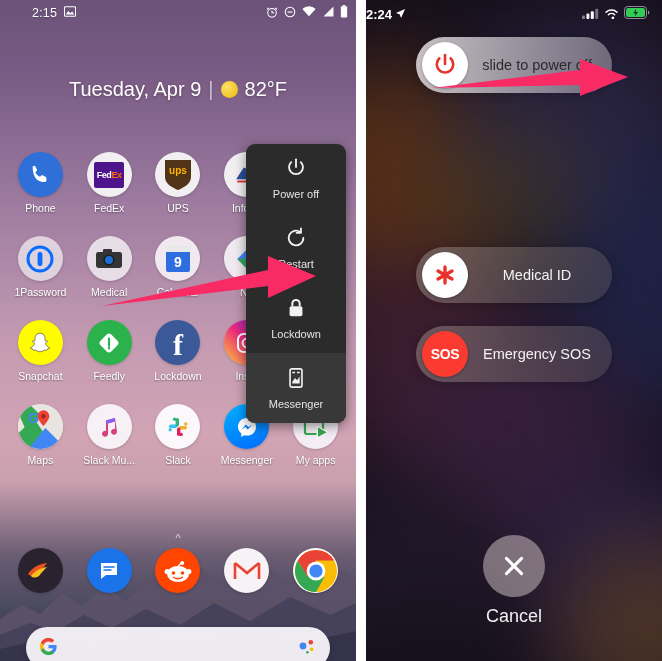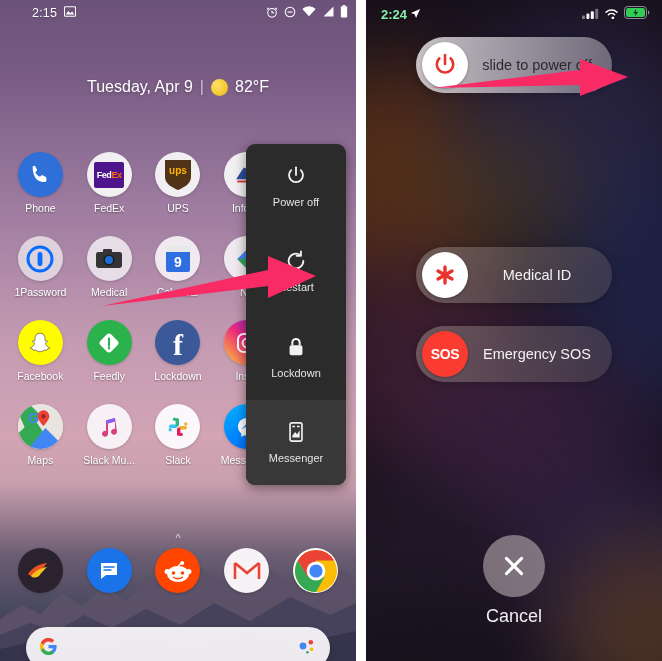--- a/index.html
+++ b/index.html
@@ -31,21 +31,21 @@
     font-size: 12px; letter-spacing: .2px;
     text-shadow: 0 1px 2px rgba(0,0,0,.25);
   }
   .and-sb-left { display: flex; align-items: center; gap: 7px; }
   .and-sb-right { display: flex; align-items: center; gap: 6px; }
   .and-time { font-size: 12.5px; font-weight: 500; margin-left: 22px; }
 
   .and-datewidget {
     position: absolute; top: 78px; left: 0; width: 100%;
     text-align: center;
-    color: #fff; font-size: 16px; font-weight: 400;
+    color: #fff; font-size: 20px; font-weight: 400;
     text-shadow: 0 1px 3px rgba(0,0,0,.3);
     display: flex; align-items: center; justify-content: center; gap: 7px;
   }
   .divider-pipe { opacity: .6; font-weight: 300; }
   .sun-glyph { display:inline-block; width:17px; height:17px; border-radius:50%;
      background: radial-gradient(circle at 35% 35%, #ffe066 0%, #f3c92f 60%, #e8b91c 100%); }
 
   .and-grid {
     position: absolute; top: 152px; left: 0; width: 356px;
     display: grid; grid-template-columns: repeat(5, 1fr);
@@ -76,21 +76,21 @@
   .search-pill {
     position: absolute; left: 26px; right: 26px; bottom: -8px; height: 42px;
     background: rgba(248,246,248,.95); border-radius: 22px;
     box-shadow: 0 2px 6px rgba(0,0,0,.18);
     display: flex; align-items: center; justify-content: space-between;
     padding: 0 14px;
   }
 
   
   .power-menu {
-    position: absolute; left: 246px; top: 144px; width: 100px; height: 341px;
+    position: absolute; left: 246px; top: 144px; width: 100px; height: 279px;
     background: #2b2b2b; border-radius: 9px;
     box-shadow: 0 3px 12px rgba(0,0,0,.45);
     overflow: hidden;
     display: flex; flex-direction: column;
   }
   .pm-item {
     flex: 1; display: flex; flex-direction: column;
     align-items: center; justify-content: center; gap: 9px;
     color: #e9e9e9;
   }
@@ -102,23 +102,23 @@
   .mid-divider { width: 10px; height: 661px; background: #ffffff; }
 
   
   .ios-panel {
     position: relative; width: 296px; height: 661px; overflow: hidden;
     background: #1a1320;
   }
   .ios-bg { position: absolute; inset: 0; }
   .blob { position: absolute; border-radius: 50%; filter: blur(40px); }
   .ios-statusbar {
-    position: relative; height: 28px; padding: 0 12px 0 15px;
+    position: relative; height: 28px; padding: 0 12px 0 0;
     display: flex; align-items: center; justify-content: space-between;
-    color: #86efac; font-size: 13px; font-weight: 600;
+    color: #ffffff; font-size: 13px; font-weight: 600;
   }
   .ios-sb-left { display: flex; align-items: center; gap: 3px; }
   .ios-sb-right { display: flex; align-items: center; gap: 5px; }
 
   .slider-pill {
     position: absolute; height: 56px; border-radius: 28px;
     display: flex; align-items: center;
     padding: 0 6px;
     overflow: hidden;
   }
@@ -308,21 +308,21 @@
         <div class="app-icon" style="background:#c8a4b8;opacity:.35"></div>
         <div class="app-label"></div>
       </div>
 
       <div class="app-cell">
         <div class="app-icon" style="background:#fffc00">
           <svg width="26" height="26" viewBox="0 0 24 24">
               <path d="M12 3c3 0 4.6 2.1 4.6 5 0 1.2 0 2 .6 2.2.5.2 1.3-.5 1.7-.1.4.4-.2 1.2-1.2 1.7-.7.4-.8.6-.5 1.3.6 1.4 2 2.6 3.4 3 .5.2.5.6 0 .9-.7.3-1.6.4-2 .7-.2.2-.1.7-.4.9-.4.2-1.3-.1-2.3.1-.9.2-1.7 1.4-3.9 1.4s-3-1.2-3.9-1.4c-1-.2-1.9.1-2.3-.1-.3-.2-.2-.7-.4-.9-.4-.3-1.3-.4-2-.7-.5-.3-.5-.7 0-.9 1.4-.4 2.8-1.6 3.4-3 .3-.7.2-.9-.5-1.3-1-.5-1.6-1.3-1.2-1.7.4-.4 1.2.3 1.7.1.6-.2.6-1 .6-2.2C7.4 5.1 9 3 12 3z" fill="#fff" stroke="#1a1a1a" stroke-width=".5"></path>
             </svg>
         </div>
-        <div class="app-label">Facebook</div>
+        <div class="app-label">Snapchat</div>
       </div>
       <div class="app-cell">
         <div class="app-icon" style="background:#2bb24c">
           <svg width="26" height="26" viewBox="0 0 24 24">
               <rect x="5" y="5" width="14" height="14" rx="3" transform="rotate(45 12 12)" fill="#fff"></rect>
               <path d="M12 8 L12 14 M12 16 L12 17" stroke="#2bb24c" stroke-width="2" stroke-linecap="round"></path>
             </svg>
         </div>
         <div class="app-label">Feedly</div>
       </div>

